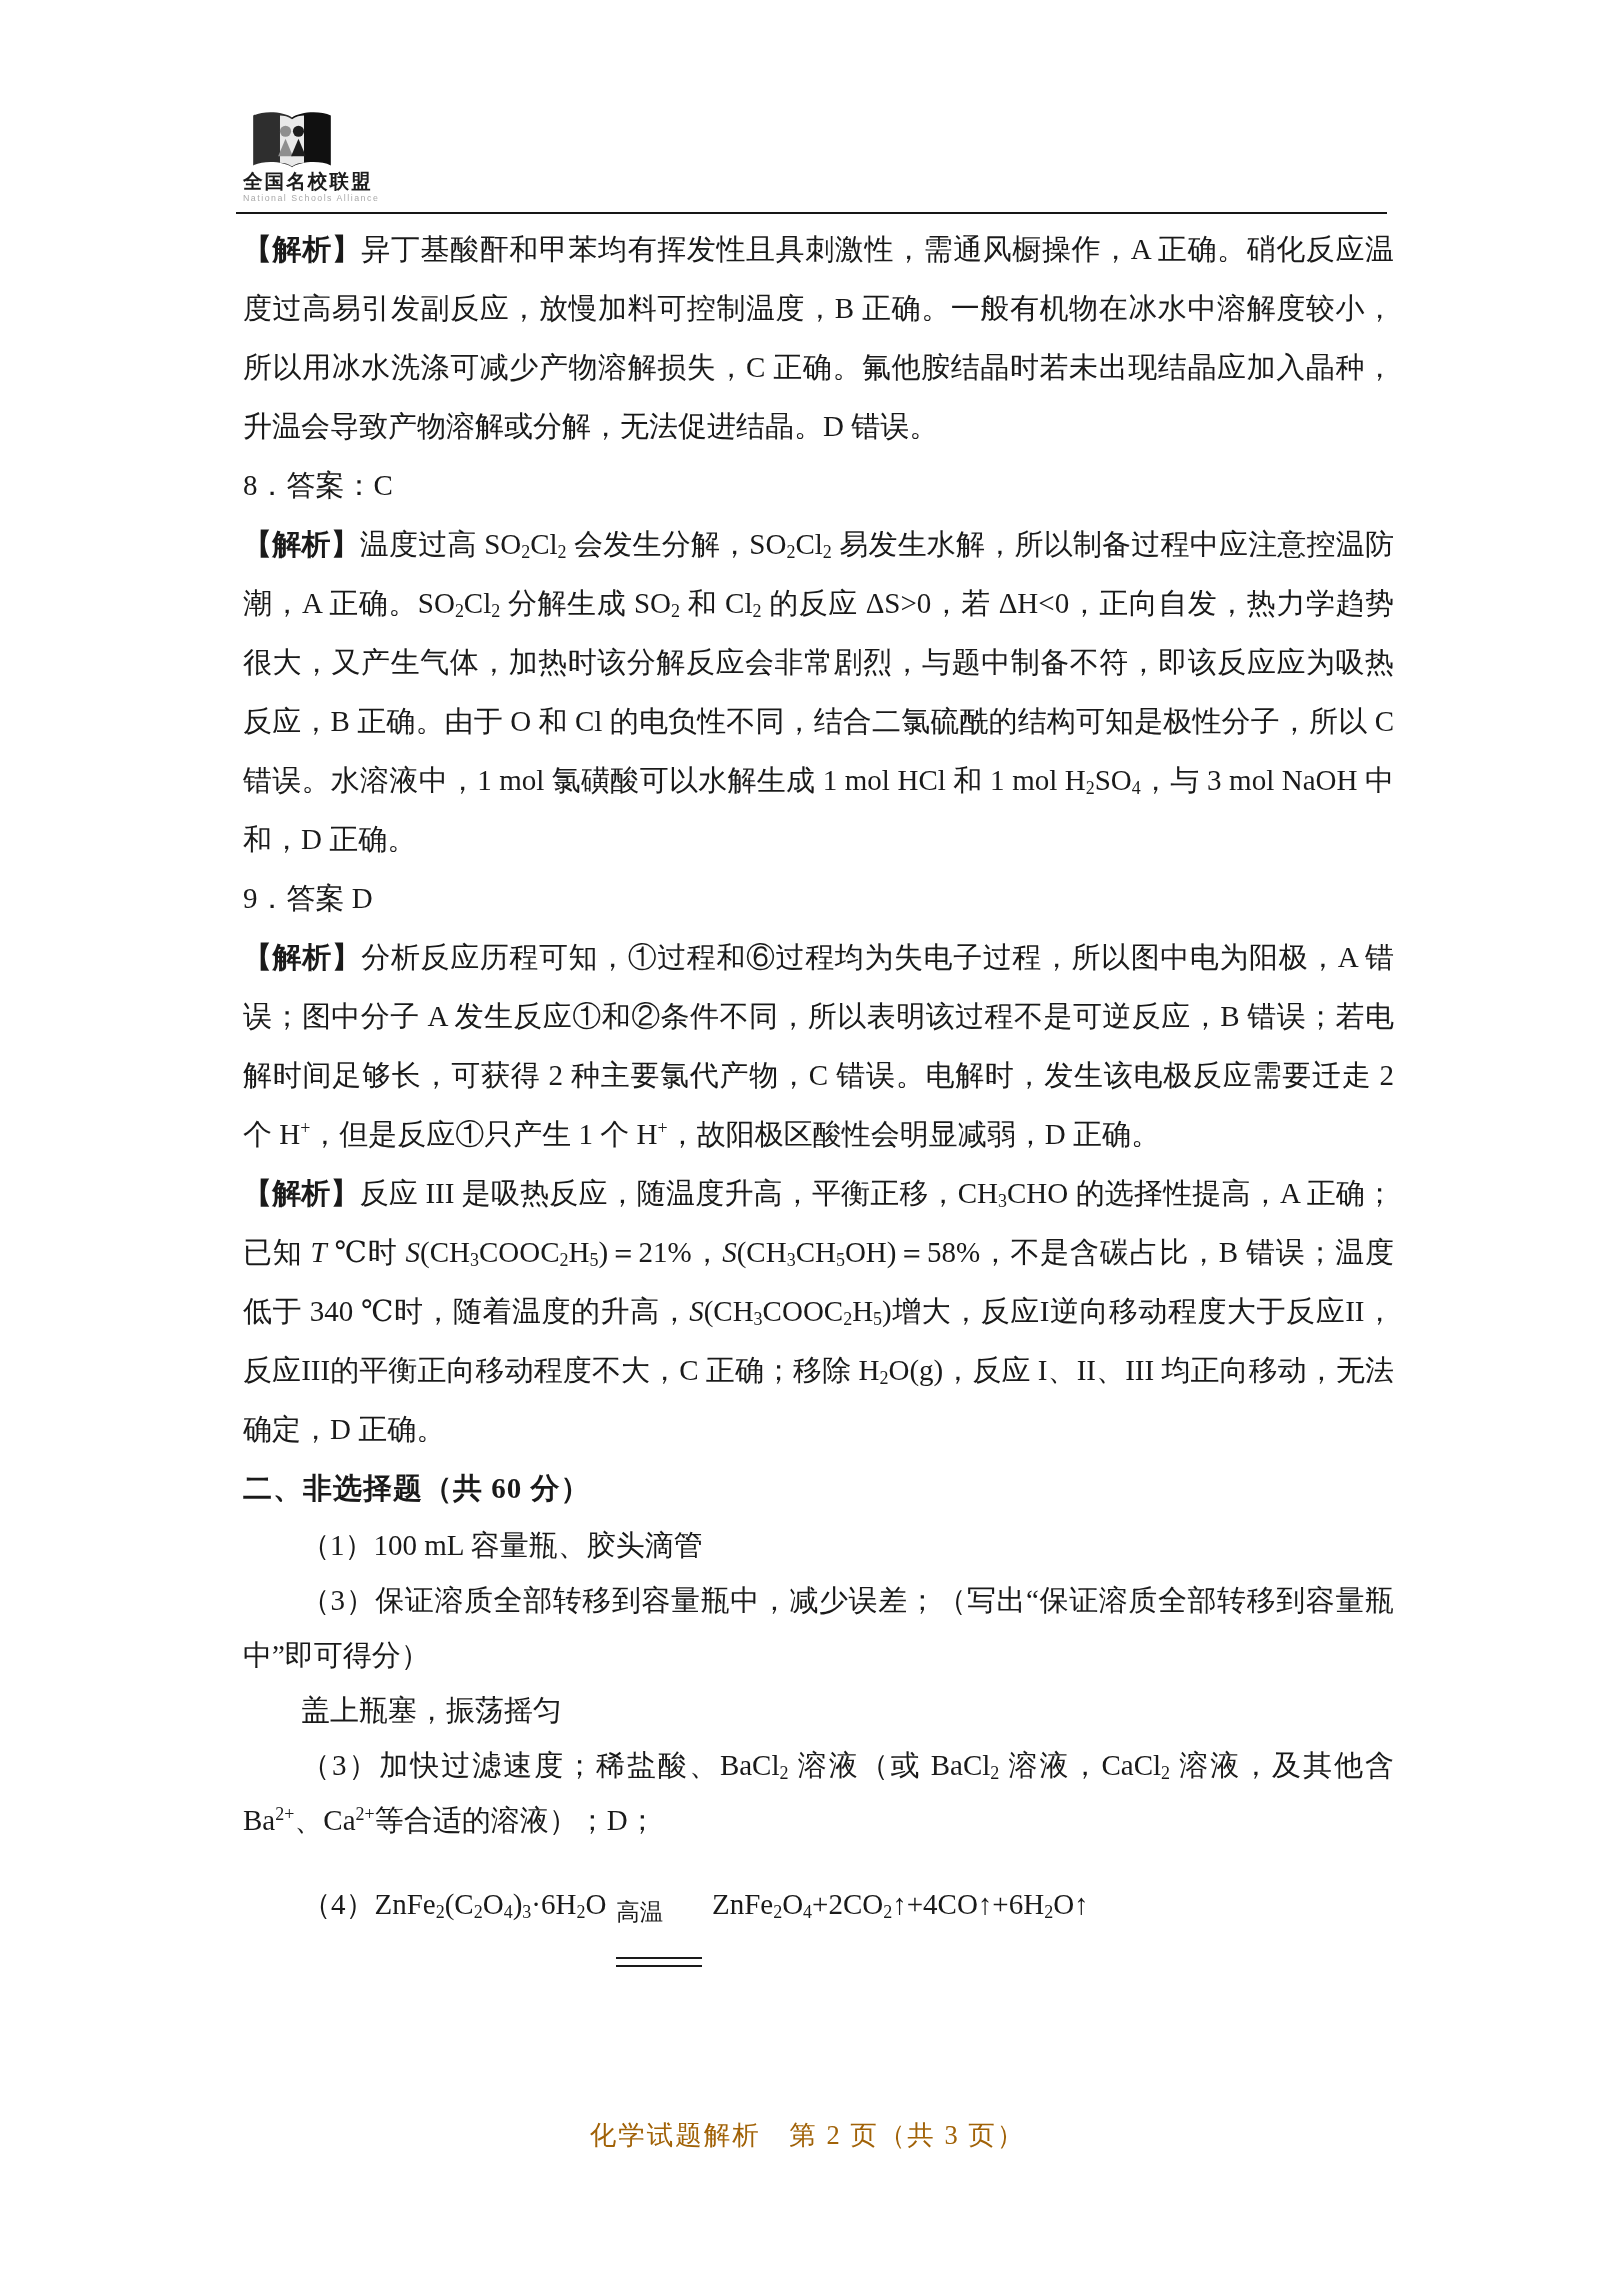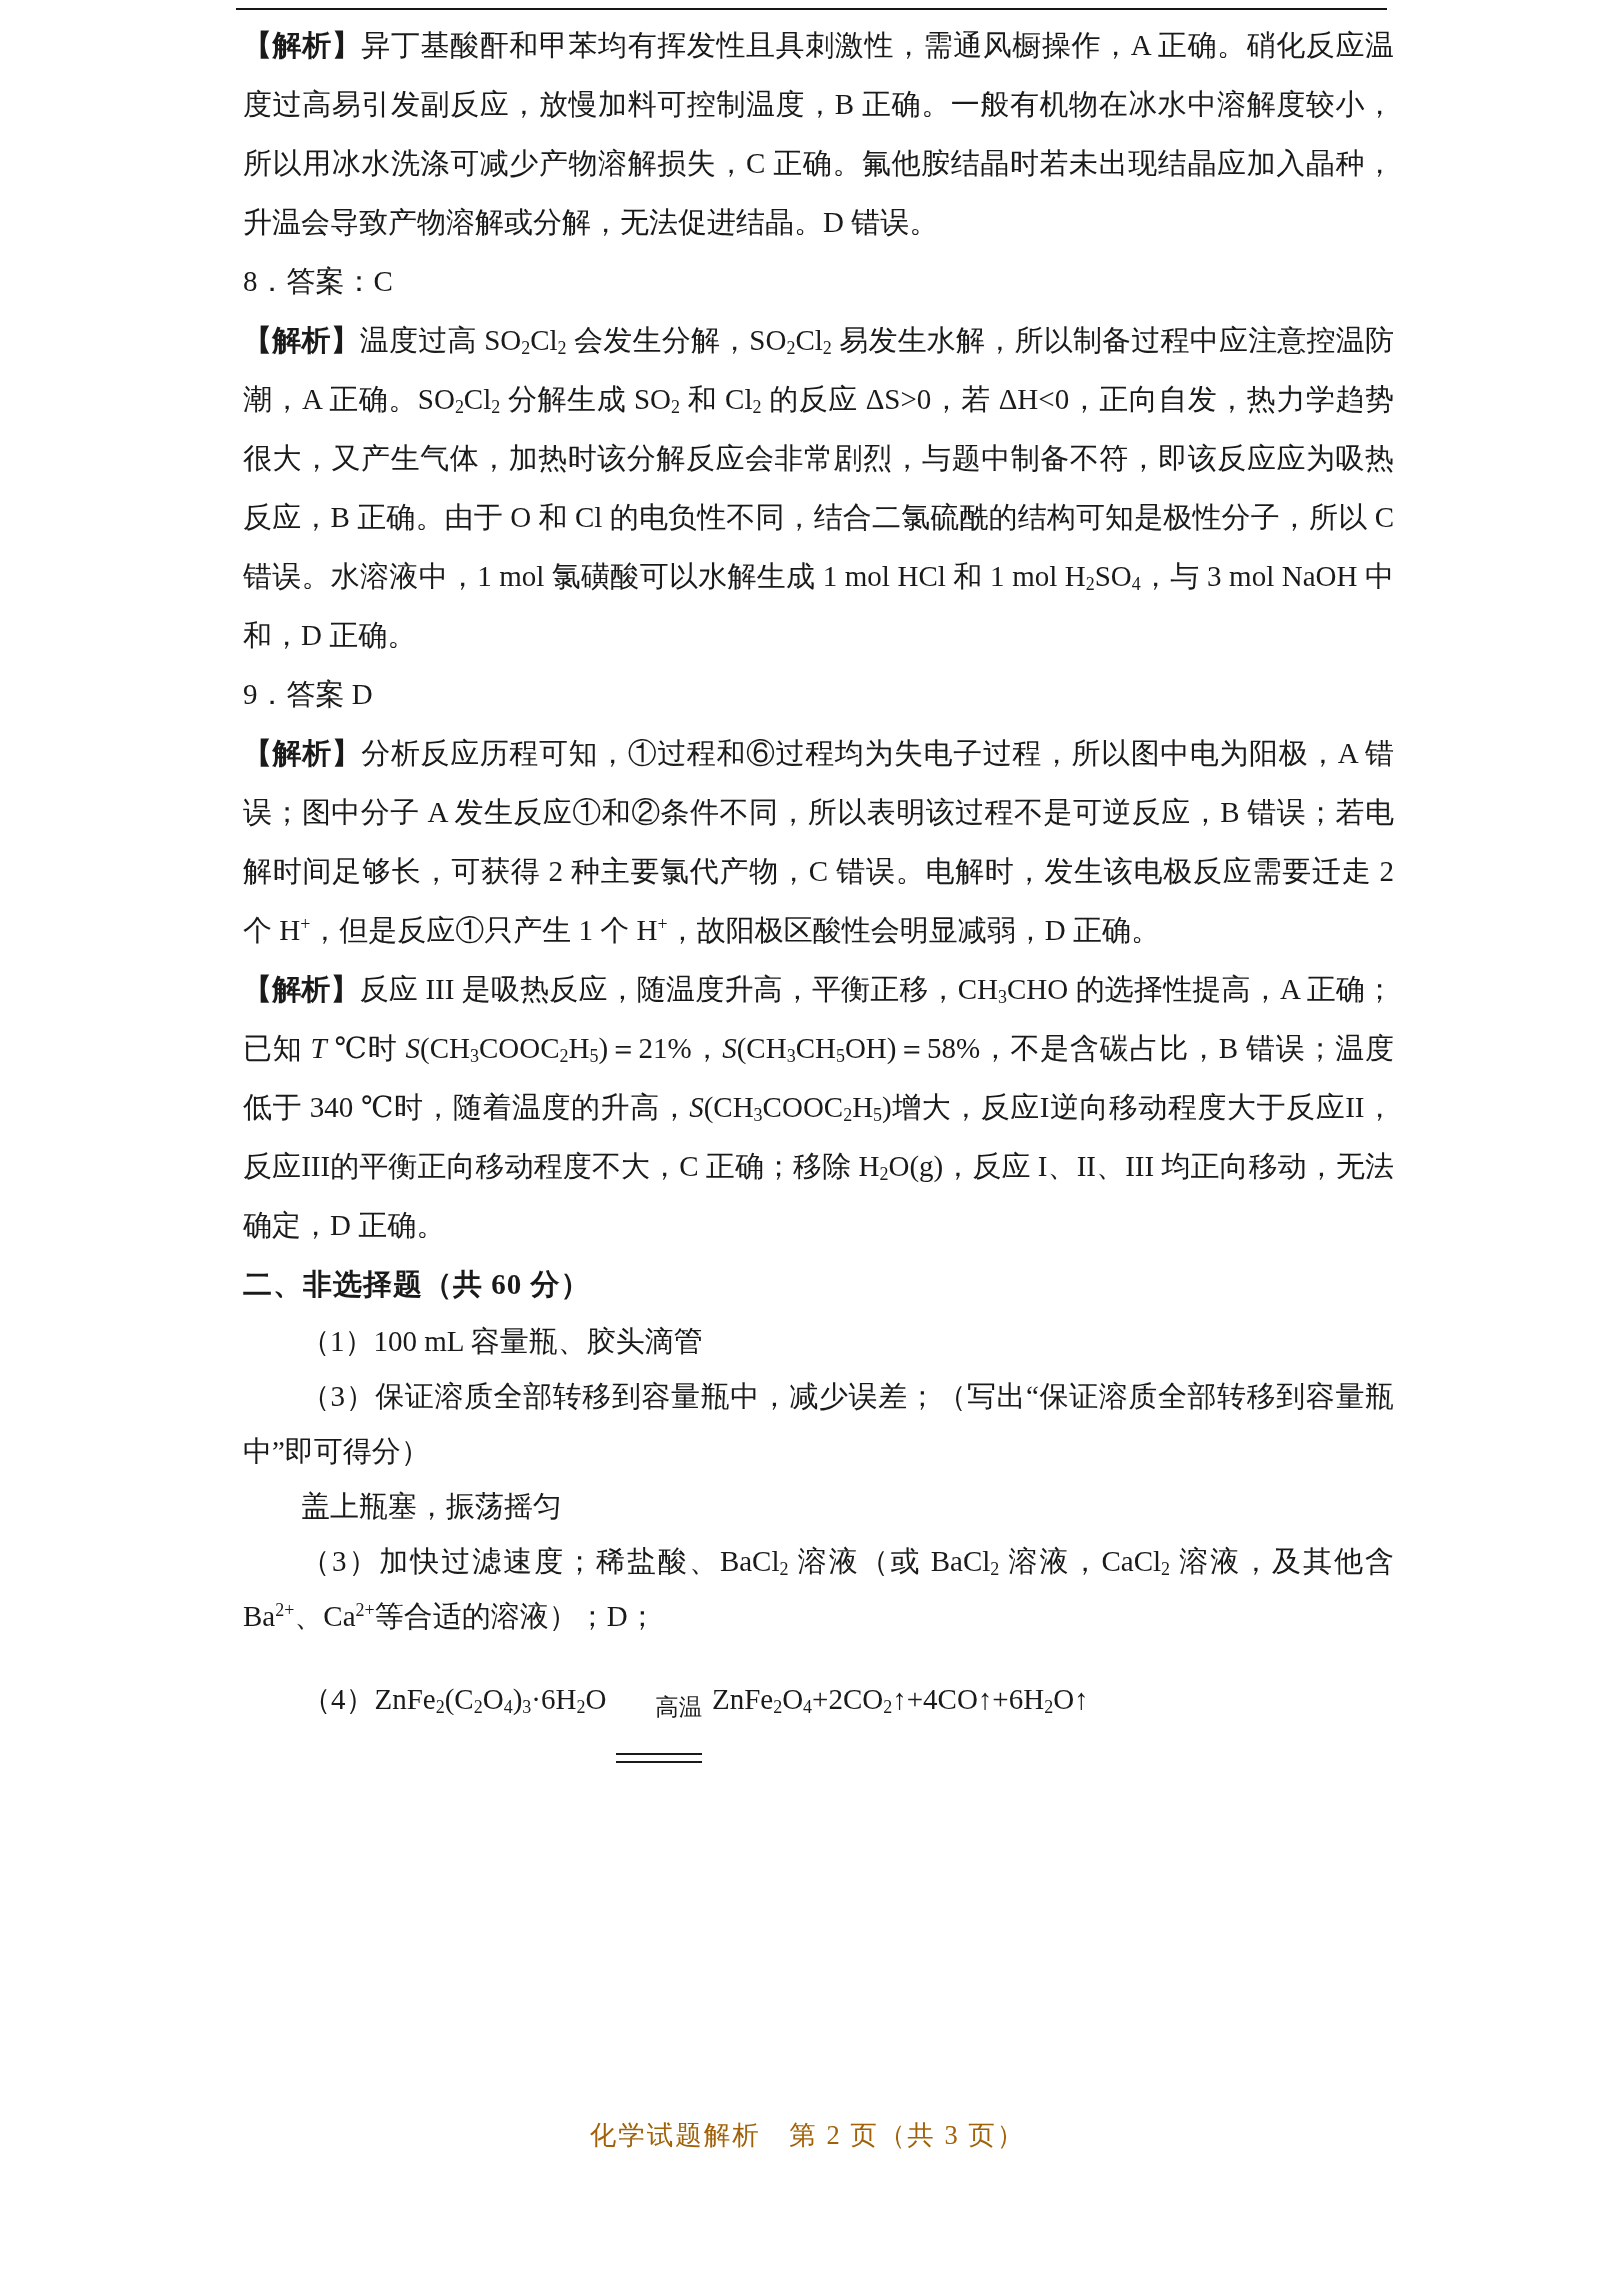--- a/index.html
+++ b/index.html
@@ -79,21 +79,21 @@
   .equation{
     margin-top:19.6px;
     font-size:29px;
     line-height:73px;
     padding-left:59px;
     white-space:nowrap;
   }
   .cond-stack{
     display:inline-flex;
     flex-direction:column;
-    align-items:flex-end;
+    align-items:flex-start;
     vertical-align:-5.9px;
     margin:0 9.8px;
     gap:32px;
   }
   .cond-label{
     font-size:23.5px;
     line-height:25.5px;
   }
   .cond-lines{
     width:86px;
@@ -112,20 +112,33 @@
     color:#a16207;
     letter-spacing:2px;
   }
 </style>
 </head>
 <body>
 
 <div class="page">
   <div class="content">
 
+    <div class="logo">
+      <svg class="logo-icon" width="98" height="61" viewBox="0 0 100 66">
+        <path d="M50 8 C42 2 20 0 8 6 L8 60 C20 54 42 56 50 62 Z" fill="#2e2e2e"></path>
+        <path d="M50 8 C58 2 80 0 92 6 L92 60 C80 54 58 56 50 62 Z" fill="#101010"></path>
+        <path d="M50 10 C46 7 41 6 37 6 L37 57 C41 57 46 58 50 61 C54 58 59 57 63 57 L63 6 C59 6 54 7 50 10 Z" fill="#e9e9e9"></path>
+        <circle cx="43" cy="23" r="6" fill="#8f8f8f"></circle>
+        <path d="M35 50 L43 31 L51 50 Z" fill="#8f8f8f"></path>
+        <circle cx="57" cy="23" r="6" fill="#1d1d1d"></circle>
+        <path d="M49 50 L57 31 L65 50 Z" fill="#1d1d1d"></path>
+      </svg>
+      <div class="logo-name">全国名校联盟</div>
+      <div class="logo-name-en">National Schools Alliance</div>
+    </div>
     <hr class="header-rule">
 
     <p class="para" style="margin-top:5.9px;"><b>【解析】</b>异丁基酸酐和甲苯均有挥发性且具刺激性，需通风橱操作，A 正确。硝化反应温度过高易引发副反应，放慢加料可控制温度，B 正确。一般有机物在冰水中溶解度较小，所以用冰水洗涤可减少产物溶解损失，C 正确。氟他胺结晶时若未出现结晶应加入晶种，升温会导致产物溶解或分解，无法促进结晶。D 错误。</p>
 
     <p class="ans-line">8．答案：C</p>
     <p class="para"><b>【解析】</b>温度过高 SO<sub>2</sub>Cl<sub>2</sub> 会发生分解，SO<sub>2</sub>Cl<sub>2</sub> 易发生水解，所以制备过程中应注意控温防潮，A 正确。SO<sub>2</sub>Cl<sub>2</sub> 分解生成 SO<sub>2</sub> 和 Cl<sub>2</sub> 的反应 ΔS&gt;0，若 ΔH&lt;0，正向自发，热力学趋势很大，又产生气体，加热时该分解反应会非常剧烈，与题中制备不符，即该反应应为吸热反应，B 正确。由于 O 和 Cl 的电负性不同，结合二氯硫酰的结构可知是极性分子，所以 C 错误。水溶液中，1 mol 氯磺酸可以水解生成 1 mol HCl 和 1 mol H<sub>2</sub>SO<sub>4</sub>，与 3 mol NaOH 中和，D 正确。</p>
 
     <p class="ans-line">9．答案 D</p>
     <p class="para"><b>【解析】</b>分析反应历程可知，①过程和⑥过程均为失电子过程，所以图中电为阳极，A 错误；图中分子 A 发生反应①和②条件不同，所以表明该过程不是可逆反应，B 错误；若电解时间足够长，可获得 2 种主要氯代产物，C 错误。电解时，发生该电极反应需要迁走 2 个 H<sup>+</sup>，但是反应①只产生 1 个 H<sup>+</sup>，故阳极区酸性会明显减弱，D 正确。</p>
 

